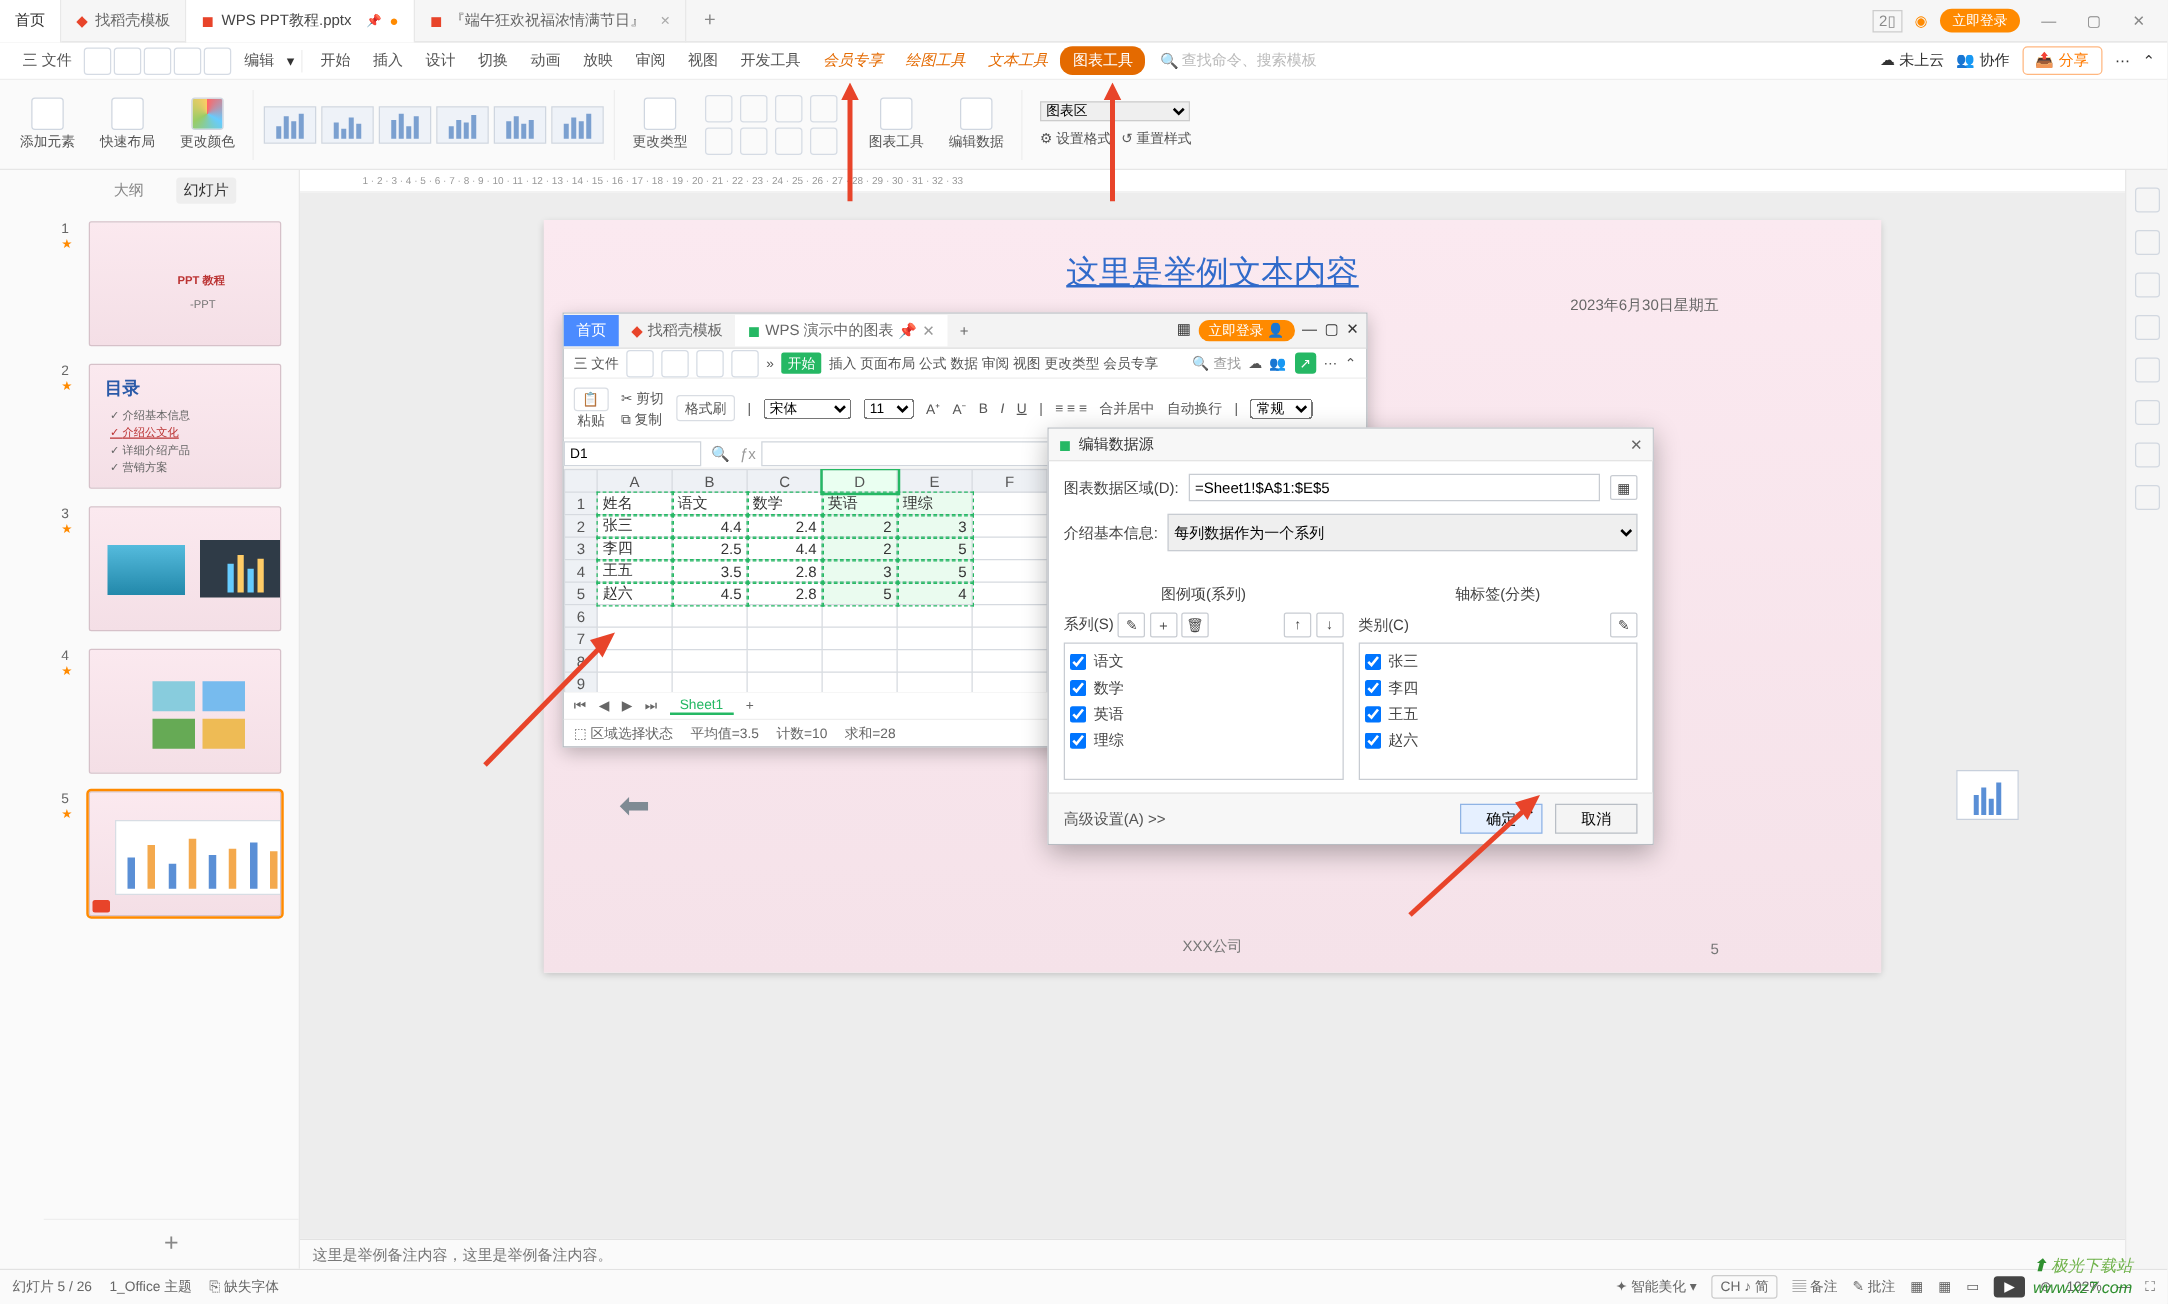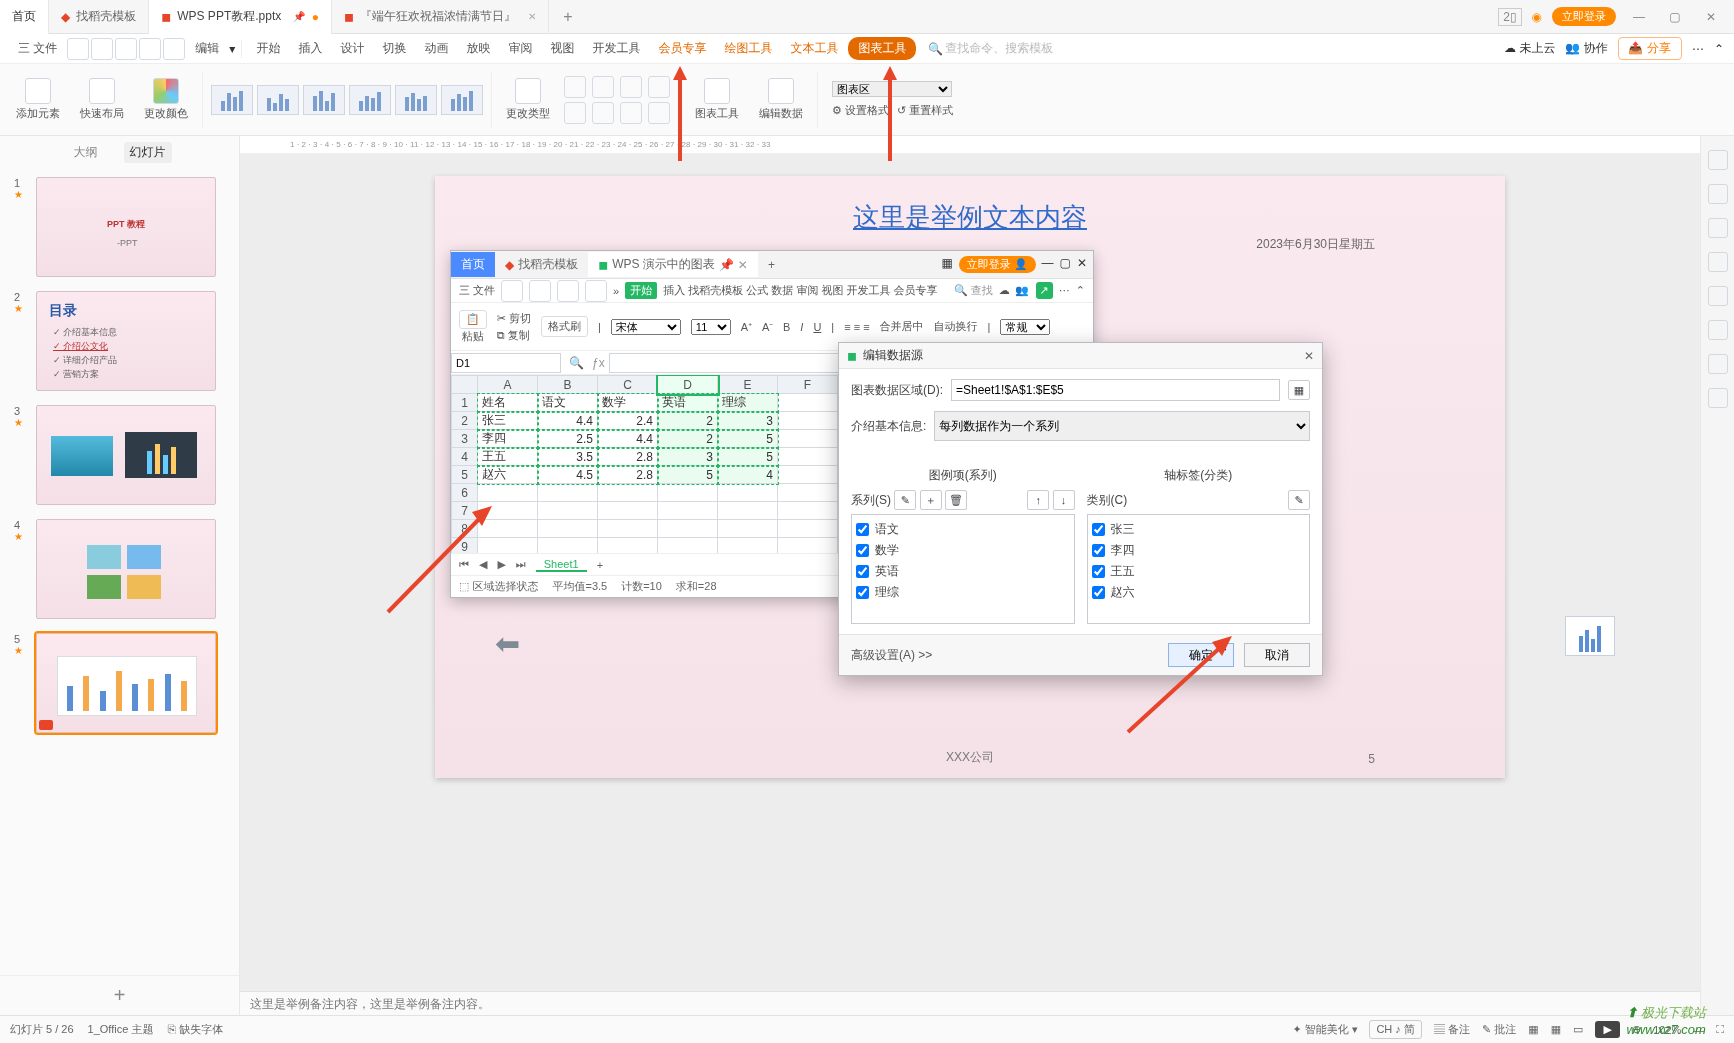--- a/index.html
+++ b/index.html
@@ -13,40 +13,40 @@
   .tab.active { background: #fff; color: #444; }
   .tab .x { color: #aaa; font-size: 10px; margin-left: 6px; }
   .tabrow .plus { padding: 0 14px; color: #888; font-size: 16px; }
   .tabrow .right { margin-left: auto; display: flex; align-items: center; gap: 10px; padding-right: 10px; }
   .badge-orange { background: #ff8a00; color: #fff; border-radius: 10px; padding: 2px 10px; font-size: 11px; }
   .winbtn { width: 26px; text-align: center; color: #888; }
 
   
   .menurow { height: 30px; display: flex; align-items: center; padding: 0 10px; gap: 2px; border-bottom: 1px solid #eee; }
   .menurow .mi { padding: 4px 8px; color: #555; font-size: 12px; }
-  .menurow .mi.orange { color: #e46a00; }
+  .menurow .mi.orange { color: #e46a00; font-style: italic; }
   .menurow .mi.tool-active { background: #e46a00; color: #fff; border-radius: 10px; padding: 3px 10px; }
   .menurow .sep { width: 1px; height: 18px; background: #eee; margin: 0 4px; }
   .menurow .right { margin-left: auto; display: flex; gap: 10px; align-items: center; }
   .share-btn { border: 1px solid #ffb780; color: #ff7a00; border-radius: 4px; padding: 2px 10px; }
 
   
   .ribbon { height: 72px; display: flex; align-items: center; border-bottom: 1px solid #e6e6e6; padding: 4px 10px; gap: 8px; background: #fafafa; }
   .rgrp { display: flex; flex-direction: column; align-items: center; gap: 2px; padding: 0 6px; font-size: 11px; color: #555; }
   .ricon { width: 26px; height: 26px; border: 1px solid #cfd6e0; border-radius: 3px; background: #fff; }
   .thumbbar { display: flex; gap: 4px; }
   .thumb { width: 42px; height: 30px; border: 1px solid #cfd6e0; background: linear-gradient(#eef2f8,#eef2f8); display:flex; align-items:flex-end; justify-content:center; gap:2px; padding-bottom:3px;}
   .thumb span{display:inline-block;width:4px;background:#7ba0d0;}
   .rsplit { width: 1px; height: 56px; background: #eee; }
   .rsmall { width: 22px; height: 22px; border: 1px solid #d5dbe4; border-radius: 3px; display:inline-block;}
   .rlabel { font-size: 11px; color: #555; }
 
   
   .main { flex: 1; display: flex; min-height: 0; }
-  .sidepanel { width: 240px; border-right: 1px solid #e8e8e8; background: #fafafa; display: flex; flex-direction: column; }
+  .sidepanel { width: 240px; border-right: 1px solid #e8e8e8; background: #fafafa; display: flex; flex-direction: column; padding-left: 35px; }
   .sp-tabs { display: flex; justify-content: center; gap: 20px; padding: 6px; font-size: 12px; }
   .sp-tabs .t { color: #888; padding: 2px 6px; }
   .sp-tabs .t.active { color: #333; background: #eee; border-radius: 3px; }
   .thumbs { flex: 1; overflow: auto; padding: 8px 14px; }
   .slide-thumb { display: flex; gap: 8px; margin-bottom: 14px; }
   .slide-thumb .num { width: 14px; font-size: 11px; color: #666; }
   .slide-thumb .star { font-size: 10px; color: #ff8a00; }
   .slide-thumb .card { width: 180px; height: 100px; background: linear-gradient(#fbe9ef,#f4dfe6); border: 1px solid #d6c1c9; border-radius: 2px; position: relative; overflow:hidden;}
   .slide-thumb.active .card { outline: 2px solid #ff8a00; }
   .addslide { text-align: center; padding: 8px; color: #888; font-size: 20px; border-top: 1px solid #eee; }
@@ -441,21 +441,21 @@
         <span class="login"><span>立即登录</span> 👤</span>
         <span>—</span>
         <span>▢</span>
         <span>✕</span>
       </div>
     </div>
     <div class="sheet-menu">
       <span>三 文件</span>
       <span class="rsmall"></span><span class="rsmall"></span><span class="rsmall"></span><span class="rsmall"></span> »
       <span class="mi active">开始</span>
-      <span>插入 找稻壳模板 公式 数据 审阅 视图 开发工具 会员专享</span>
+      <span>插入 页面布局 公式 数据 审阅 视图 更改类型 会员专享</span>
       <span style="margin-left:auto;color:#999">🔍 <span>查找</span></span>
       <span>☁</span>
       <span>👥</span>
       <span style="background:#25b864;color:#fff;padding:2px 4px;border-radius:3px">↗</span>
       <span>⋯</span><span>⌃</span>
     </div>
     <div class="sheet-ribbon">
       <div style="display:flex;flex-direction:column;align-items:center">
         <div class="btn">📋</div>
         <span>粘贴</span>

